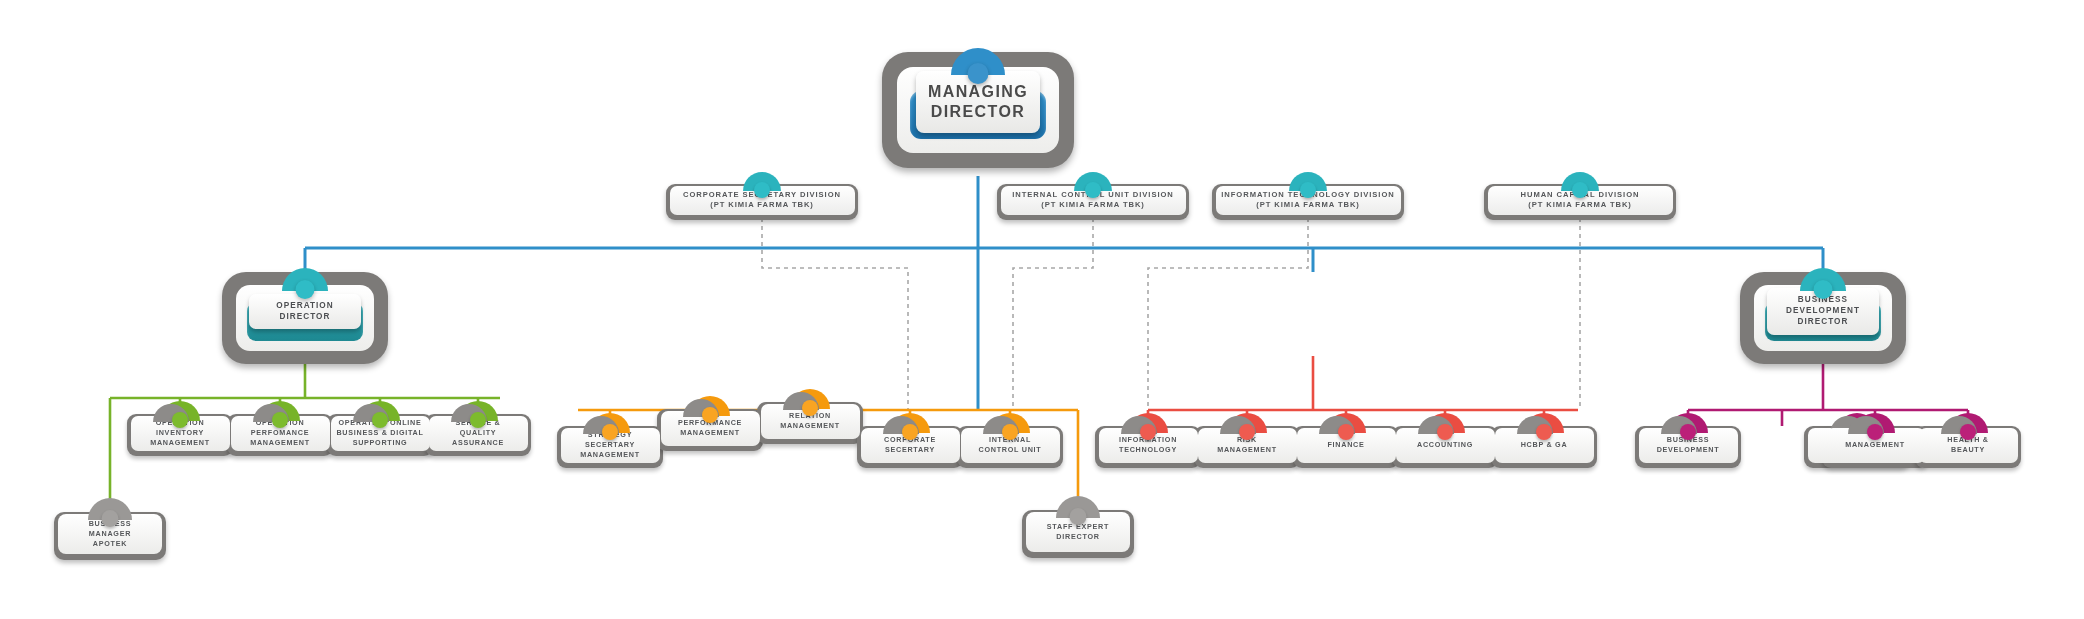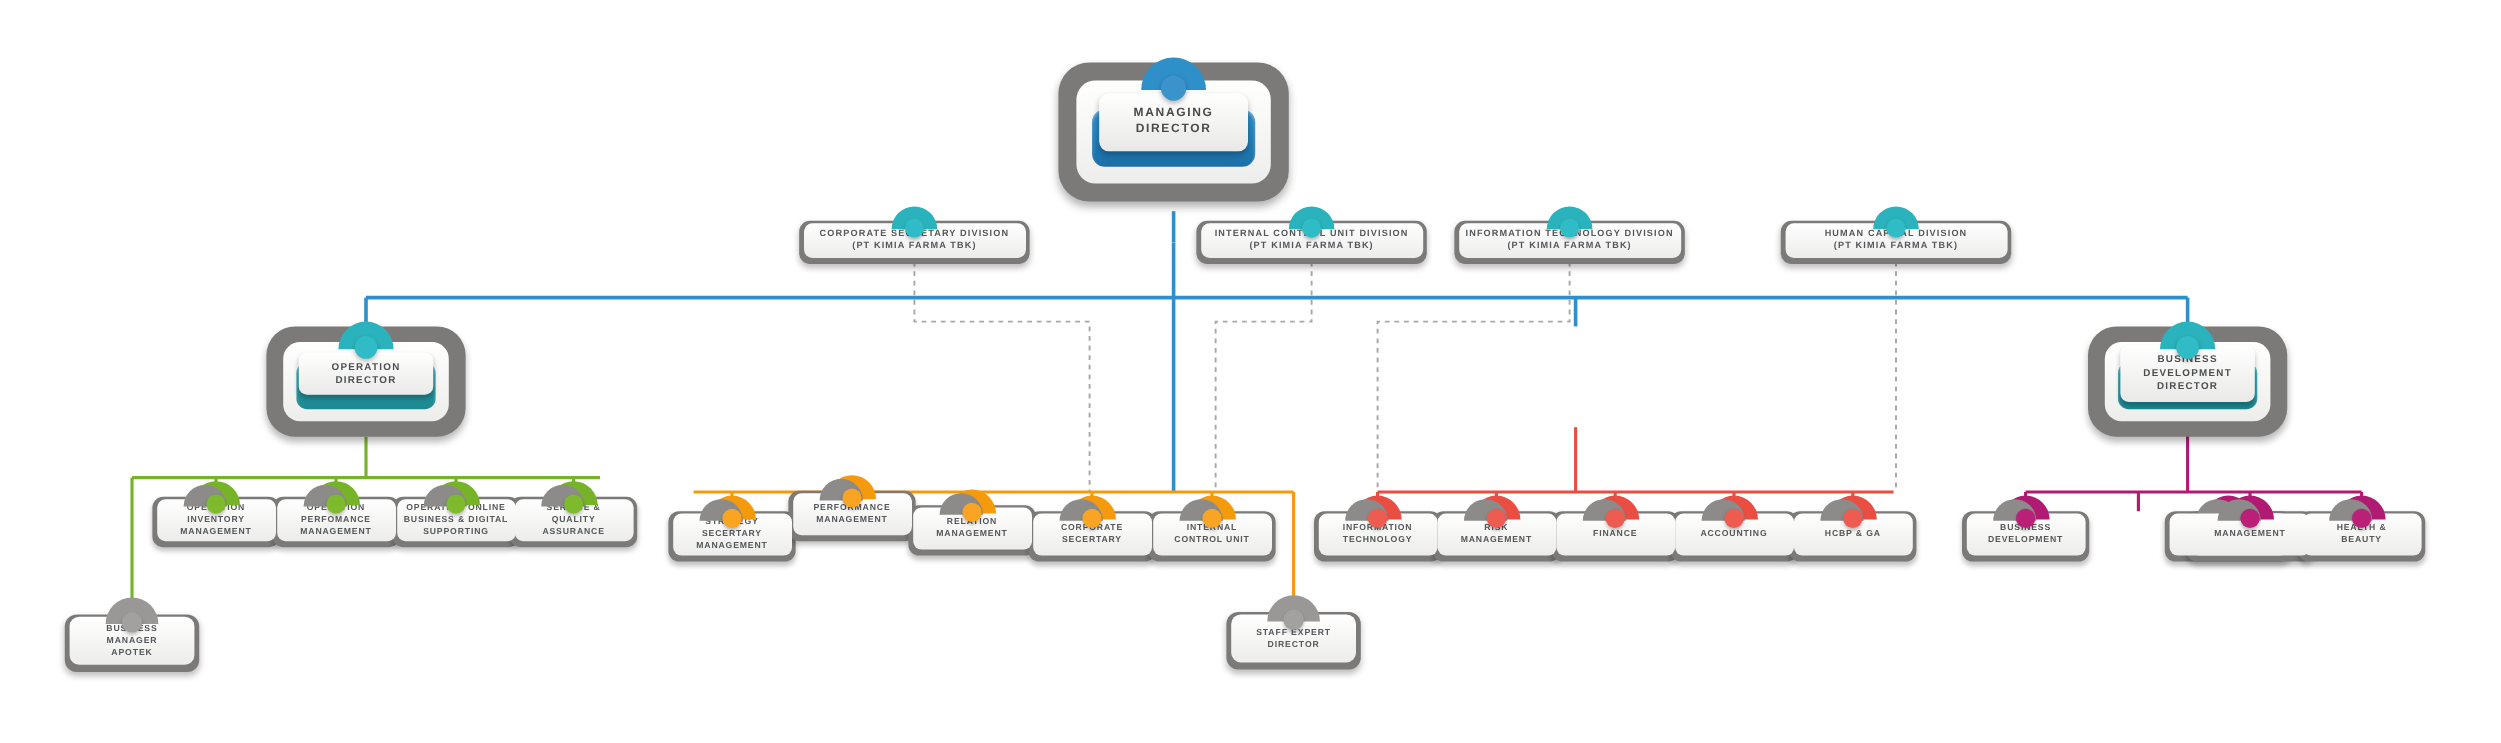--- a/index.html
+++ b/index.html
@@ -69,21 +69,21 @@
     z-index: 3;
     width: 124px;
     padding: 11px 4px;
     border-radius: 8px;
     background: linear-gradient(180deg,#ffffff 0%,#e8e8e6 100%);
     box-shadow: 0 3px 5px rgba(0,0,0,.28);
     margin-bottom: 16px;
   }
   .md-plate span {
     display: block;
-    font-size: 10px;
+    font-size: 16px;
     font-weight: bold;
     letter-spacing: 1.4px;
     color: #4a4a4a;
     line-height: 1.28;
   }
   .cap-md {
     position: absolute;
     left: 50%;
     transform: translateX(-50%);
     top: -19px;
@@ -557,21 +557,21 @@
         <div class="leaf-plate">
       <div class="cap-leaf cap-orange"></div>
       <div>
         <span>PERFORMANCE</span>
         <span>MANAGEMENT</span>
       </div>
     </div>
       </div>
   </div>
 
-  <div class="node" style="left:757px; top:421px; width:106px; height:42px;">
+  <div class="node" style="left:757px; top:402px; width:106px; height:42px;">
     <div class="leaf-frame">
         <div class="leaf-plate">
       <div class="cap-leaf cap-orange"></div>
       <div>
         <span>RELATION</span>
         <span>MANAGEMENT</span>
       </div>
     </div>
       </div>
   </div>

